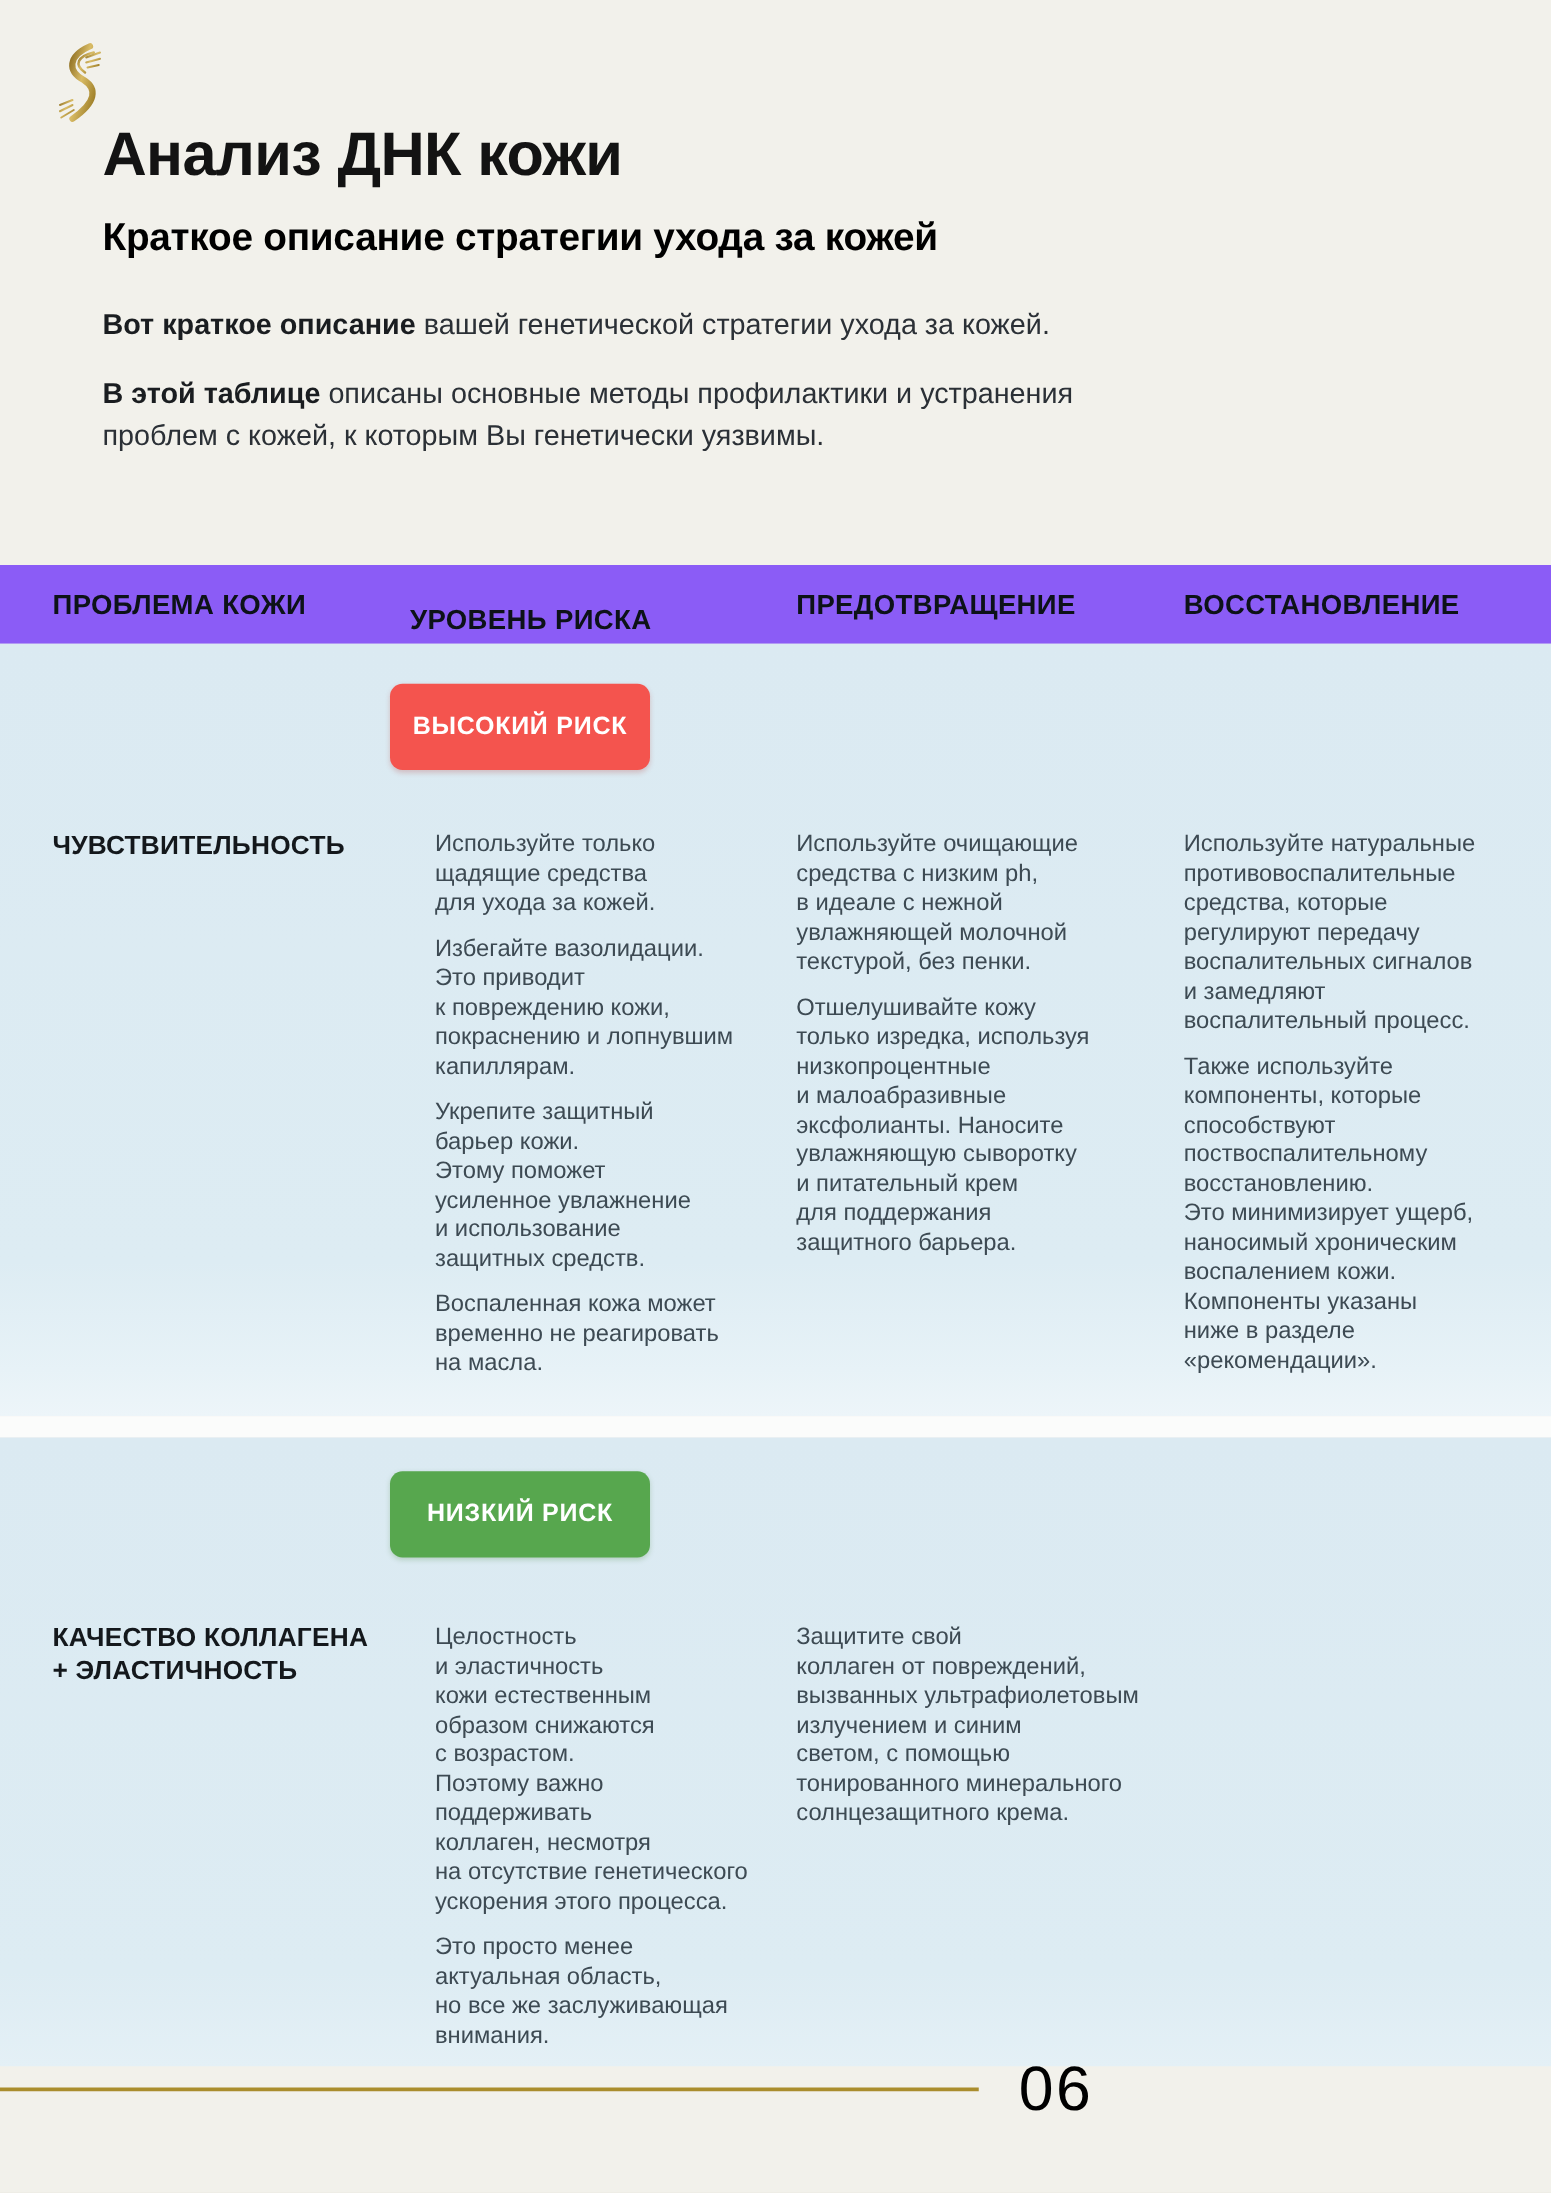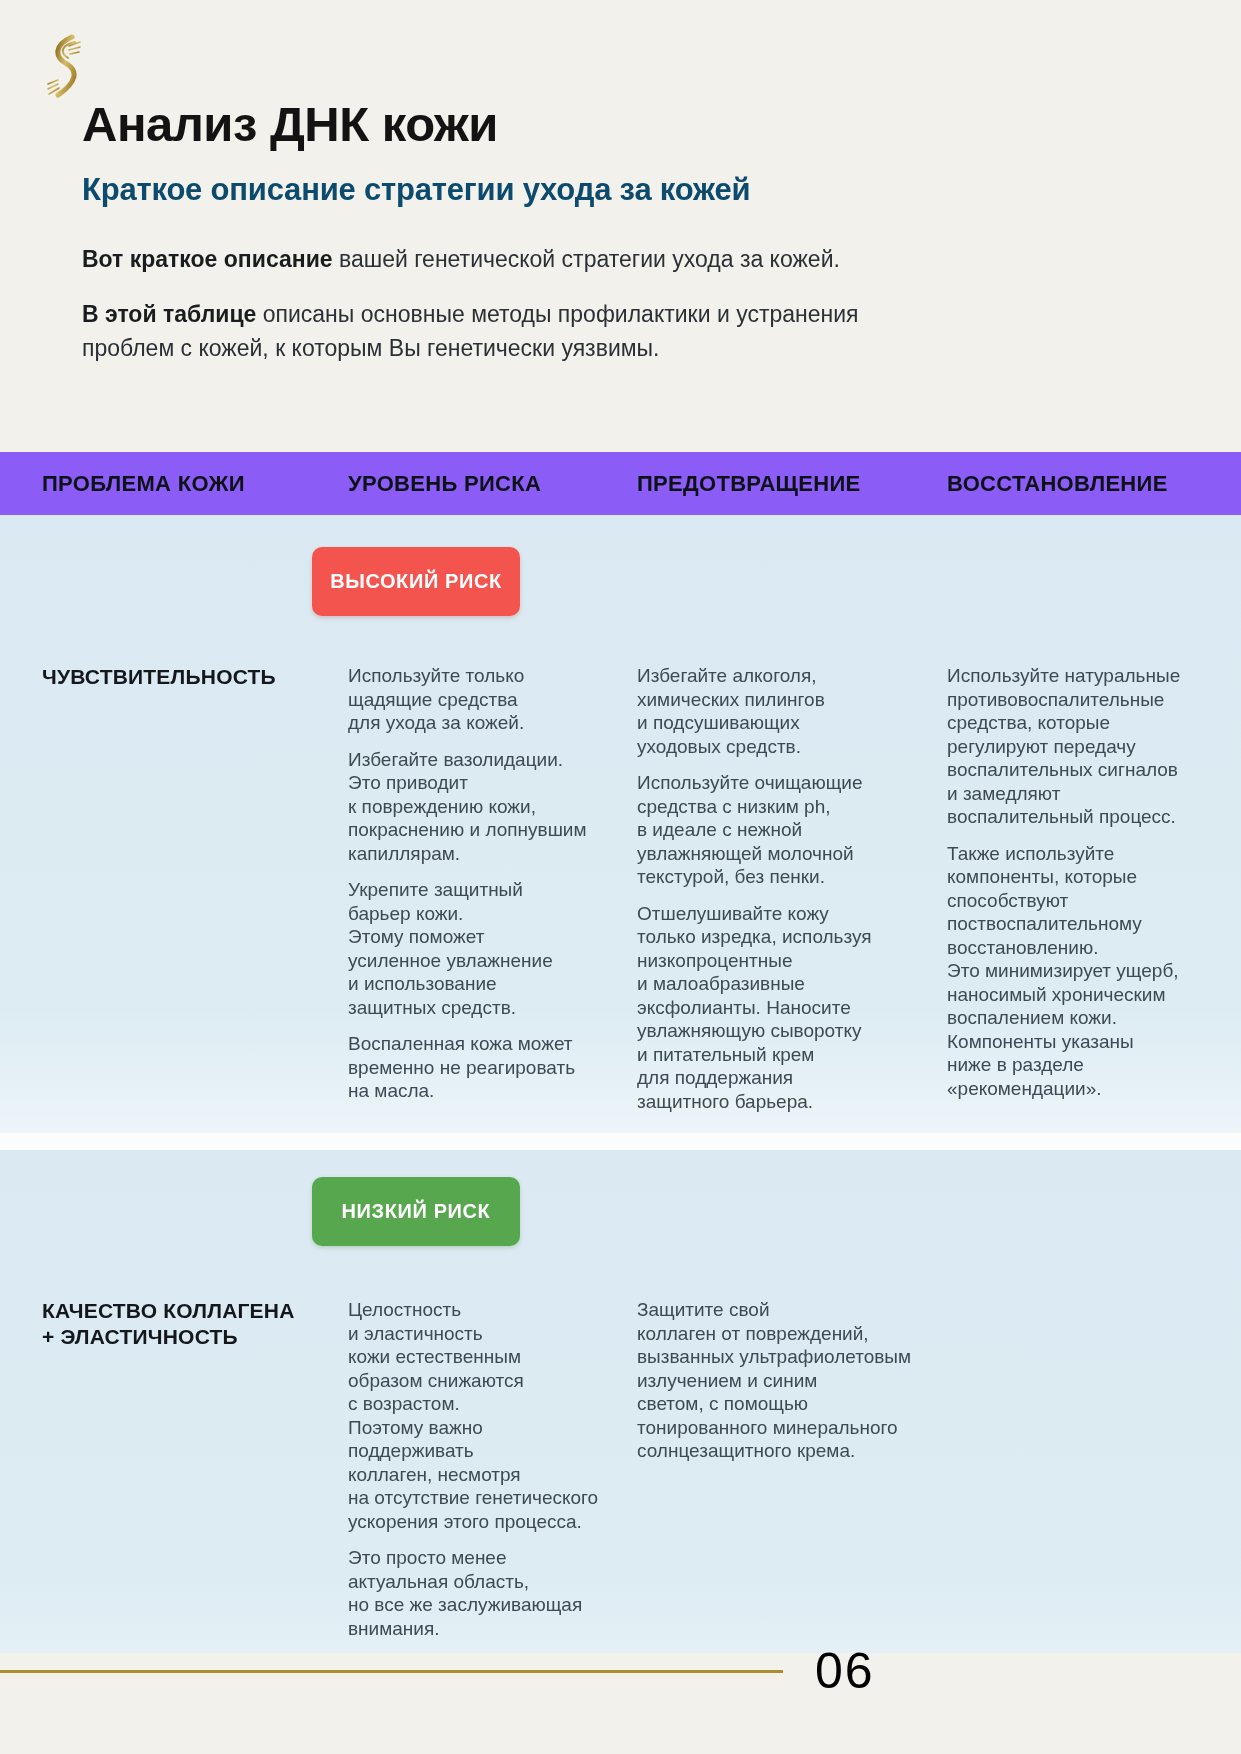--- a/index.html
+++ b/index.html
@@ -4,30 +4,30 @@
 <style>
   html,body{margin:0;padding:0;}
   body{font-family:"Liberation Sans","DejaVu Sans",sans-serif;background:#e7e6e0;}
   .page{position:relative;width:1241px;height:1754px;background:#f2f1eb;overflow:hidden;}
 
   
   .logo{position:absolute;left:46px;top:34px;width:36px;height:66px;}
   .page-title{position:absolute;left:82px;top:96px;font-size:49px;font-weight:bold;
     letter-spacing:-0.5px;color:#131313;margin:0;}
   .page-subtitle{position:absolute;left:82px;top:172px;font-size:31px;font-weight:bold;
-    letter-spacing:-0.2px;color:#0c4a6e;margin:0;}
+    letter-spacing:-0.2px;color:#000000;margin:0;}
   .intro{position:absolute;left:82px;top:242px;width:1060px;color:#2b3036;}
   .intro p{margin:0 0 21px 0;font-size:23px;line-height:34px;white-space:pre-line;}
   .intro b{color:#1a1d20;}
 
   
   .thead{position:absolute;left:0;top:452px;width:1241px;height:63px;background:#8b5cf6;}
   .thead span{position:absolute;top:0;height:63px;display:flex;align-items:center;
     font-size:22px;font-weight:bold;letter-spacing:0.3px;color:#0d1218;}
-  .th-1{left:42px;} .th-2{left:348px;} .th-3{left:637px;} .th-4{left:947px;}
+  .th-1{left:42px;} .th-2{left:328px;margin-top:12px;} .th-3{left:637px;} .th-4{left:947px;}
 
   
   .section{position:absolute;left:0;width:1241px;}
   .section-high{top:515px;height:618px;
     background:linear-gradient(180deg,#dbeaf2 0%,#ddecf3 80%,#e7f2f7 94%,#edf5f9 100%);}
   .section-gap{position:absolute;left:0;top:1133px;width:1241px;height:17px;background:#fbfcfb;}
   .section-low{top:1150px;height:503px;
     background:linear-gradient(180deg,#dbeaf2 0%,#ddecf3 85%,#e4f0f6 100%);}
 
   .badge{position:absolute;left:312px;width:208px;height:69px;border-radius:10px;
@@ -107,24 +107,20 @@
 барьер кожи.
 Этому поможет
 усиленное увлажнение
 и использование
 защитных средств.</p>
       <p>Воспаленная кожа может
 временно не реагировать
 на масла.</p>
     </div>
     <div class="cell col-prev">
-      <p>Избегайте алкоголя,
-химических пилингов
-и подсушивающих
-уходовых средств.</p>
       <p>Используйте очищающие
 средства с низким ph,
 в идеале с нежной
 увлажняющей молочной
 текстурой, без пенки.</p>
       <p>Отшелушивайте кожу
 только изредка, используя
 низкопроцентные
 и малоабразивные
 эксфолианты. Наносите

